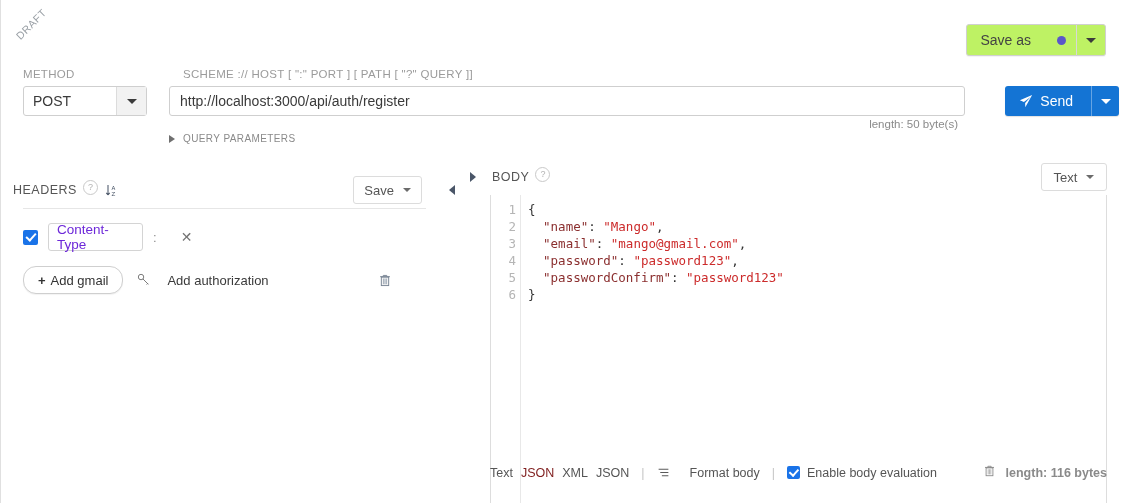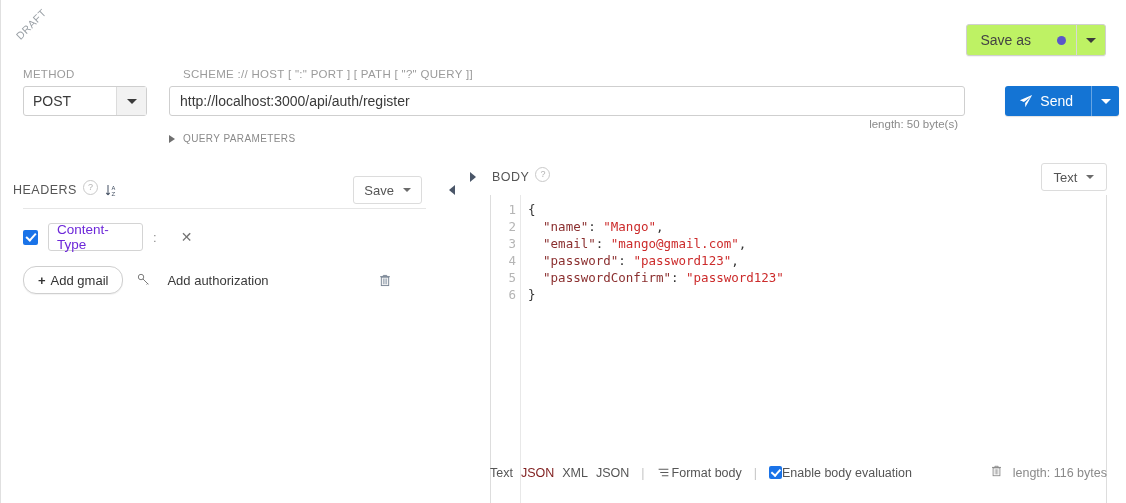--- a/index.html
+++ b/index.html
@@ -461,26 +461,27 @@
     font-size: 12.5px;
     color: #555;
     gap: 8px;
   }
   .fmt-link { cursor: pointer; color: #555; }
   .fmt-link.active { color: #7f1d1d; }
   .sep { color: #c6c6c6; margin: 0 4px; }
   .fmt-body {
     display: flex;
     align-items: center;
-    gap: 2px;
+    gap: 20px;
     cursor: pointer;
   }
   .eval-wrap {
     display: flex;
     align-items: center;
+    gap: 7px;
     cursor: pointer;
   }
   .chk-sm {
     width: 13px; height: 13px;
     background: #1a73e8;
     border-radius: 2px;
     position: relative;
     flex: none;
   }
   .chk-sm::after {
@@ -491,20 +492,21 @@
     border: solid #fff;
     border-width: 0 2px 2px 0;
     transform: rotate(42deg);
   }
   .toolbar-right {
     margin-left: auto;
     display: flex;
     align-items: center;
     gap: 10px;
     color: #8a8a8a;
+    font-weight: bold;
   }
 </style>
 </head>
 <body>
 
 <div id="app">
 
   <div class="draft-corner">
     <div class="cut"></div>
     <div class="draft-label">DRAFT</div>

